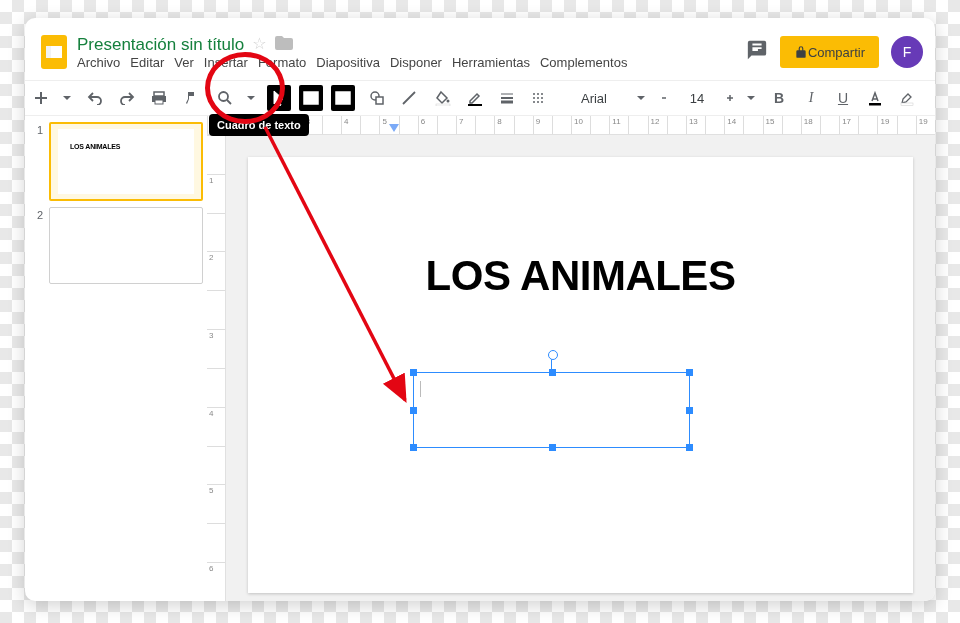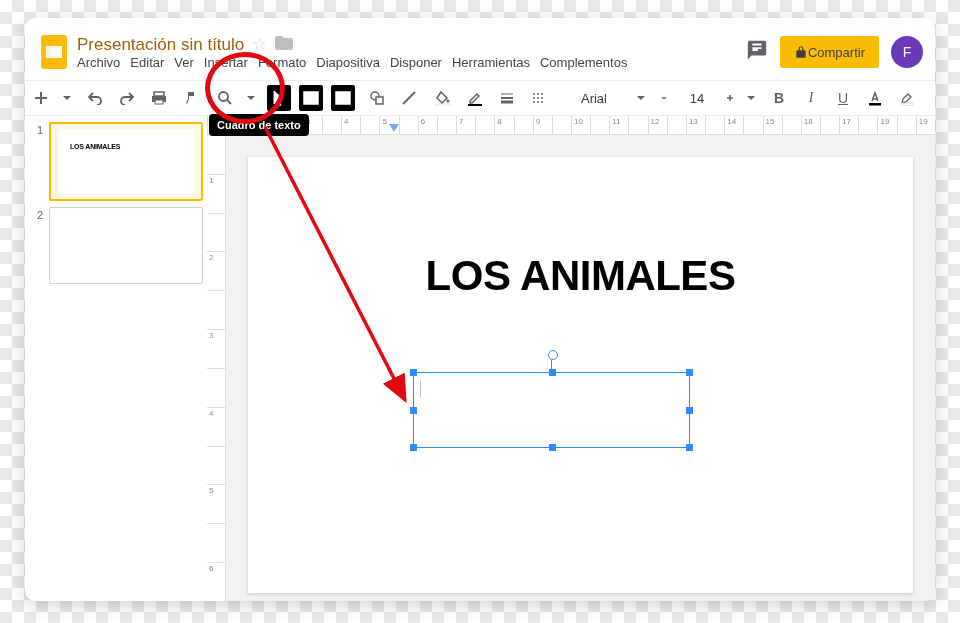--- a/index.html
+++ b/index.html
@@ -19,21 +19,21 @@
   position:absolute;top:18px;left:25px;right:25px;bottom:22px;
   background:#fff;border-radius:10px;
   box-shadow:0 4px 18px rgba(0,0,0,.18);
   display:flex;flex-direction:column;overflow:hidden;
 }
 
 .hdr{height:56px;display:flex;align-items:center;padding:6px 8px 0 8px;border-bottom:0;position:relative;}
 .logo{width:38px;height:38px;display:flex;align-items:center;justify-content:center;margin:0 4px 0 2px;}
 .title-wrap{display:flex;flex-direction:column;gap:0;line-height:1.0;flex:1;min-width:0;}
 .title-row{display:flex;align-items:center;gap:8px;color:#5f6368;font-size:17px;}
-.title-row .doc-title{color:#a16207;}
+.title-row .doc-title{color:#15803d;}
 .star,.folder{color:#d1d1d1;font-size:16px;}
 .folder{color:#bdbdbd;}
 .menubar{display:flex;gap:10px;font-size:13px;color:#444;margin-top:3px;}
 .menubar span{cursor:default;}
 .hdr-right{display:flex;align-items:center;gap:12px;margin-left:auto;padding-right:4px;}
 .comment-ico{color:#5f6368;}
 .btn-present{display:flex;align-items:center;border:1px solid #dadce0;border-radius:3px;height:32px;}
 .btn-present .seg{display:flex;align-items:center;gap:6px;padding:0 10px;font-size:13px;color:#3c4043;}
 .btn-present .dd{border-left:1px solid #dadce0;width:22px;display:flex;align-items:center;justify-content:center;color:#5f6368;font-size:11px;}
 .btn-share{background:#fbbc04;border-radius:3px;height:32px;display:flex;align-items:center;padding:0 14px;font-size:13px;font-weight:500;color:#3c4043;}

